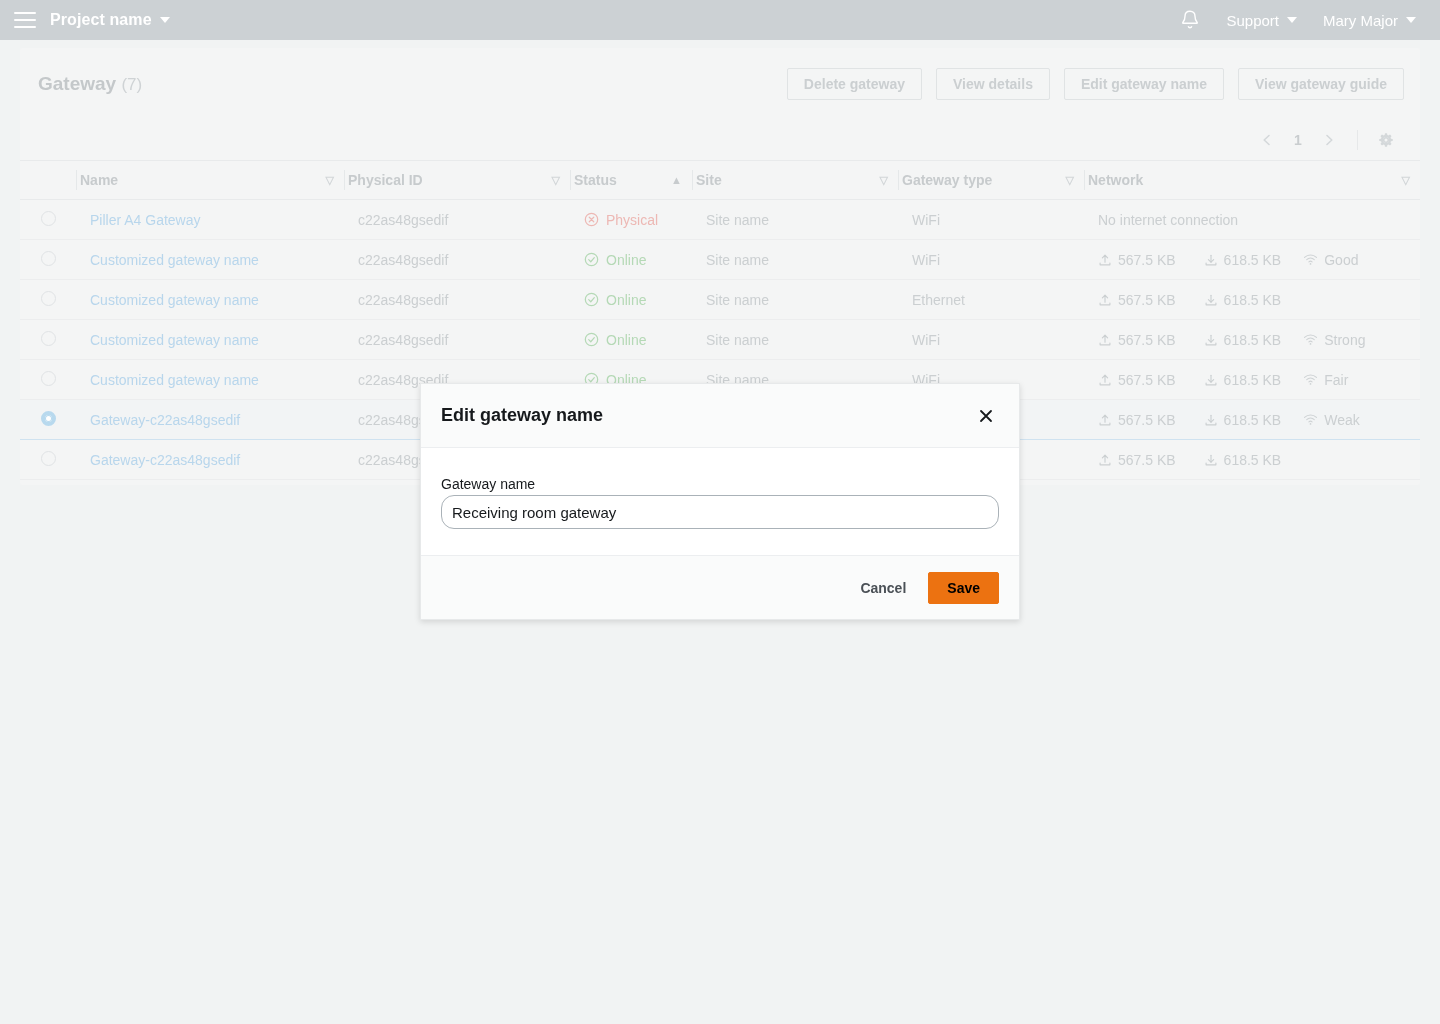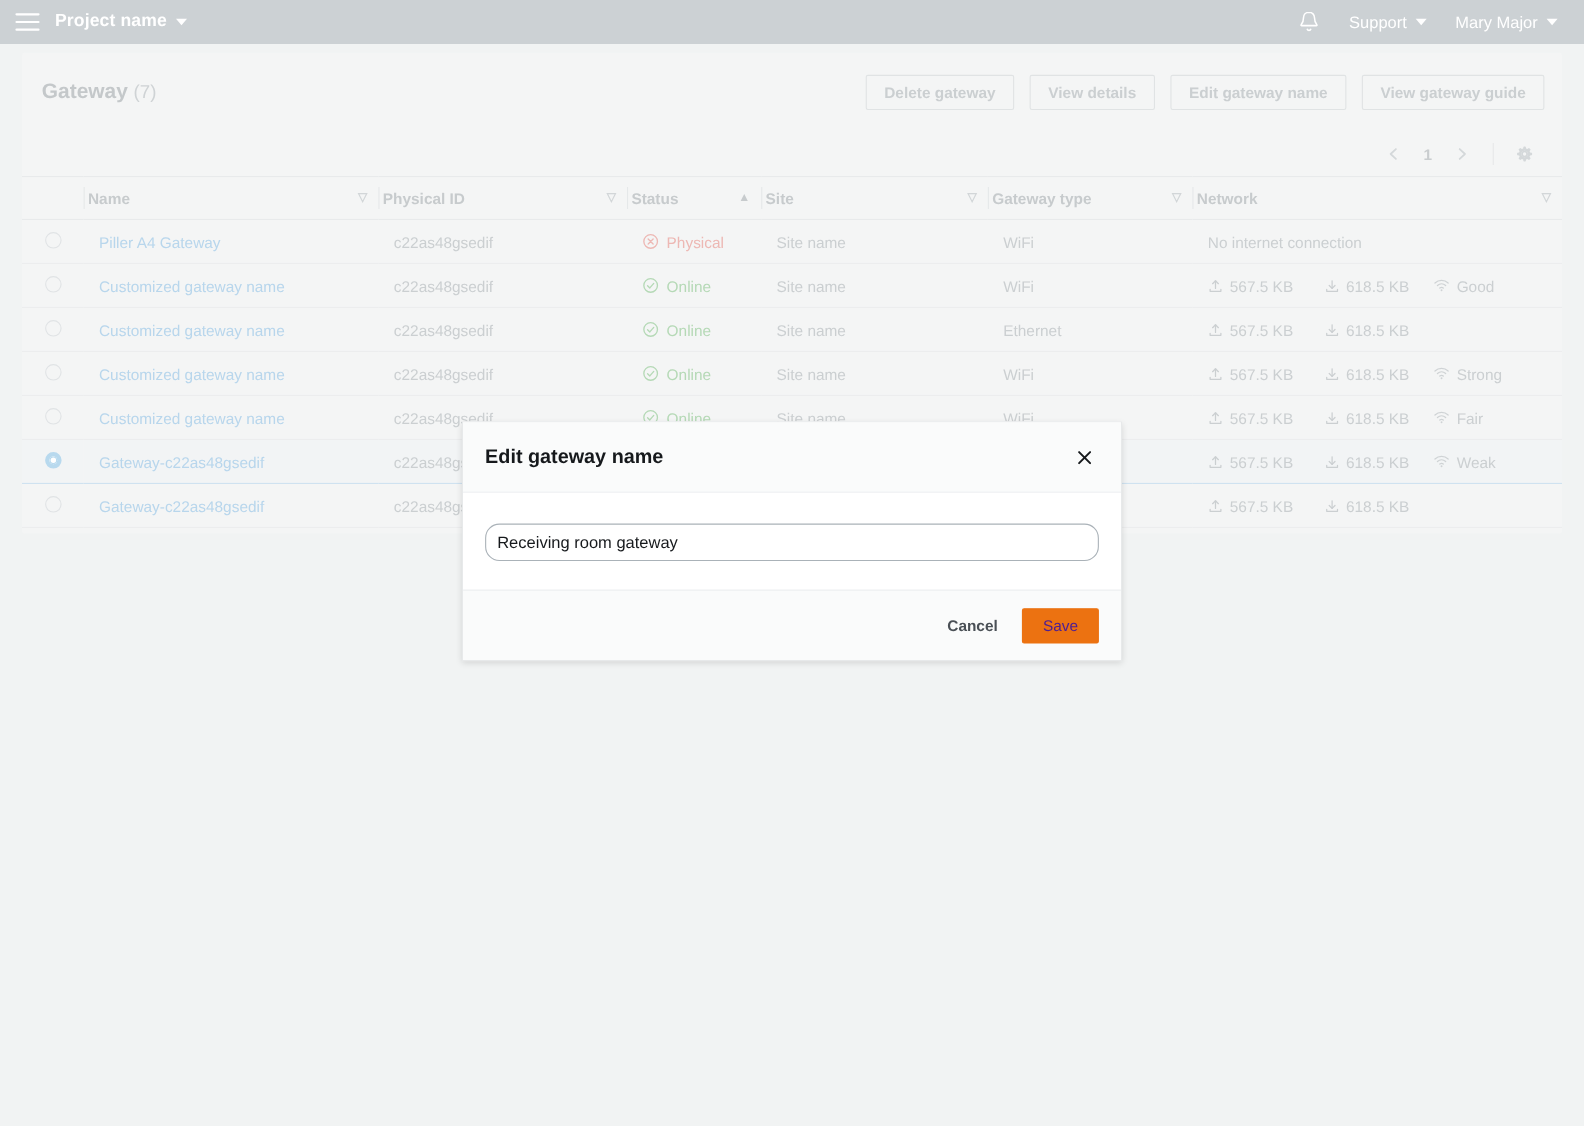--- a/index.html
+++ b/index.html
@@ -187,21 +187,21 @@
     gap: 16px; padding-right: 20px;
   }
   .btn-cancel {
     background: transparent; border: none;
     font-size: 14px; font-weight: bold; color: #4a5056;
     font-family: "Liberation Sans", sans-serif;
     cursor: pointer; padding: 8px 6px;
   }
   .btn-save {
     background: #ec7211; border: 1px solid #ec7211; border-radius: 2px;
-    color: #4c1d95; font-size: 14px; font-weight: normal;
+    color: #000000; font-size: 14px; font-weight: bold;
     font-family: "Liberation Sans", sans-serif;
     height: 32px; padding: 0 18px; cursor: pointer;
   }
 </style>
 </head>
 <body>
 
 <div class="topbar">
   <div class="hamburger">
     <span></span>
@@ -589,19 +589,20 @@
 <div class="modal">
   <div class="modal-header">
     <div class="modal-title">Edit gateway name</div>
     <div class="modal-close">
       <svg width="16" height="16" viewBox="0 0 16 16" stroke="#16191c" stroke-width="1.8" stroke-linecap="round">
         <path d="M3 3 L13 13 M13 3 L3 13"></path>
       </svg>
     </div>
   </div>
   <div class="modal-body">
+    <div class="field-label">Gateway name</div>
     <input class="text-input" type="text" value="Receiving room gateway" style="">
   </div>
   <div class="modal-footer">
     <button class="btn-cancel">Cancel</button>
     <button class="btn-save">Save</button>
   </div>
 </div>
 
 </body></html>

